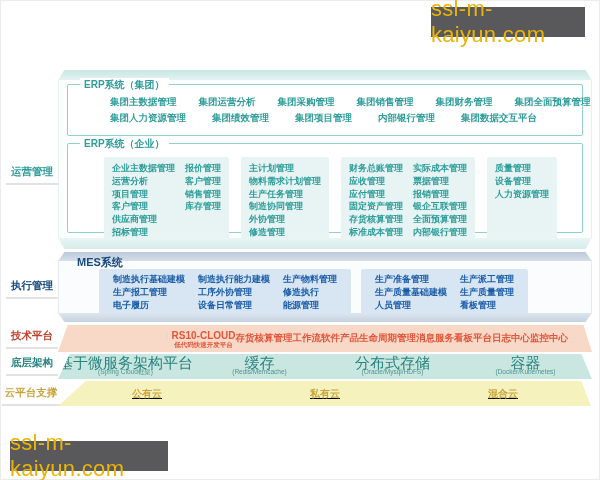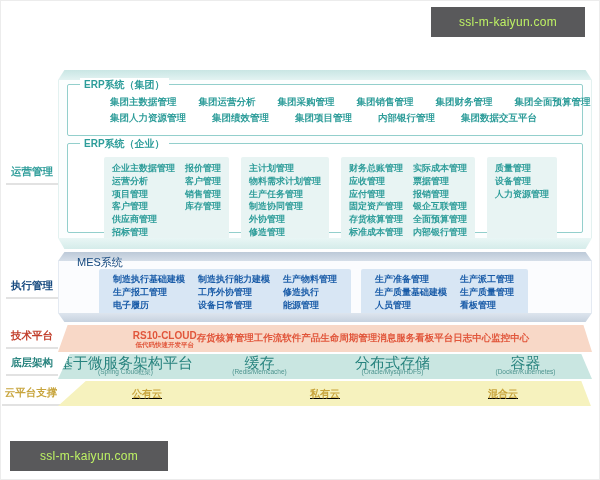--- a/index.html
+++ b/index.html
@@ -4,22 +4,22 @@
 <style>
   * { margin:0; padding:0; box-sizing:border-box; }
   html,body { width:600px; height:480px; }
   body {
     font-family:"Liberation Sans","DejaVu Sans",sans-serif;
     background:#fff; position:relative; overflow:hidden;
     box-shadow: inset 0 0 0 1px #ececec;
   }
   
   .wm {
-    position:absolute; background:#59595b; color:#bef264;
-    font-size:12px; letter-spacing:.3px;
+    position:absolute; background:#59595b; color:#eab308;
+    font-size:22px; letter-spacing:.3px;
     display:flex; align-items:center; justify-content:center;
   }
   .wm-top { right:15px; top:7px; width:154px; height:30px; }
   .wm-bottom { left:10px; top:441px; width:158px; height:30px; }
   
   .rail-label {
     position:absolute; left:6px; width:52px; text-align:center;
     font-size:10.5px; font-weight:bold; padding-bottom:4px;
     border-bottom:2px solid #e2e2e2; white-space:nowrap;
   }
@@ -56,30 +56,30 @@
   .ent-group .cell, .mes-group .cell { font-size:9px; line-height:12.8px; }
   
   .mes-slab { top:252px; height:70px; }
   .mes-strip-top { height:9px; background:linear-gradient(#bcc9d8,#d6dfe9);
     clip-path:polygon(1.2% 0,98.8% 0,100% 100%,0 100%); }
   .mes-strip-bottom { height:9px; background:linear-gradient(#dde5ee,#c7d2df);
     clip-path:polygon(0 0,100% 0,98.8% 100%,1.2% 100%); }
   .mes-body { height:52px; background:#fbfcfe; position:relative;
     border-left:1px solid #e4eaf2; border-right:1px solid #e4eaf2; }
   .mes-title { position:absolute; top:-6px; left:18px; font-size:11px;
-    font-weight:normal; color:#16497f; background:transparent; }
+    font-weight:bold; color:#16497f; background:transparent; }
   .mes-groups { display:flex; gap:10px; padding:8px 0 0 40px; }
   .mes-group { background:#d8e6f4; border-radius:2px; padding:4px 14px;
     display:flex; gap:13px; align-items:flex-start; }
   .mes-group .cell { color:#1a5ca8; }
   .col { display:flex; flex-direction:column;justify-content:space-between; }
   
   .tech-row { top:325px; height:27px; background:#f8d8c7;
     clip-path:polygon(1.8% 0,98.4% 0,100% 100%,0 100%);
-    display:flex; align-items:center; justify-content:center;
+    display:flex; align-items:center; justify-content:flex-end;
     padding:0 24px 0 36px; }
   .tech-item { color:#e1563b; font-size:9.5px; font-weight:bold;
     white-space:nowrap; text-align:center; }
   .tech-sub { font-size:6.5px; font-weight:bold; color:#e1563b;
     line-height:7px; }
   .tech-label-main { font-size:10px; line-height:11px; }
   
   .base-row { top:354px; height:25px; background:#c9e6e1;
     clip-path:polygon(2.2% 0,98% 0,100% 100%,0 100%);
     display:flex; align-items:center; }

